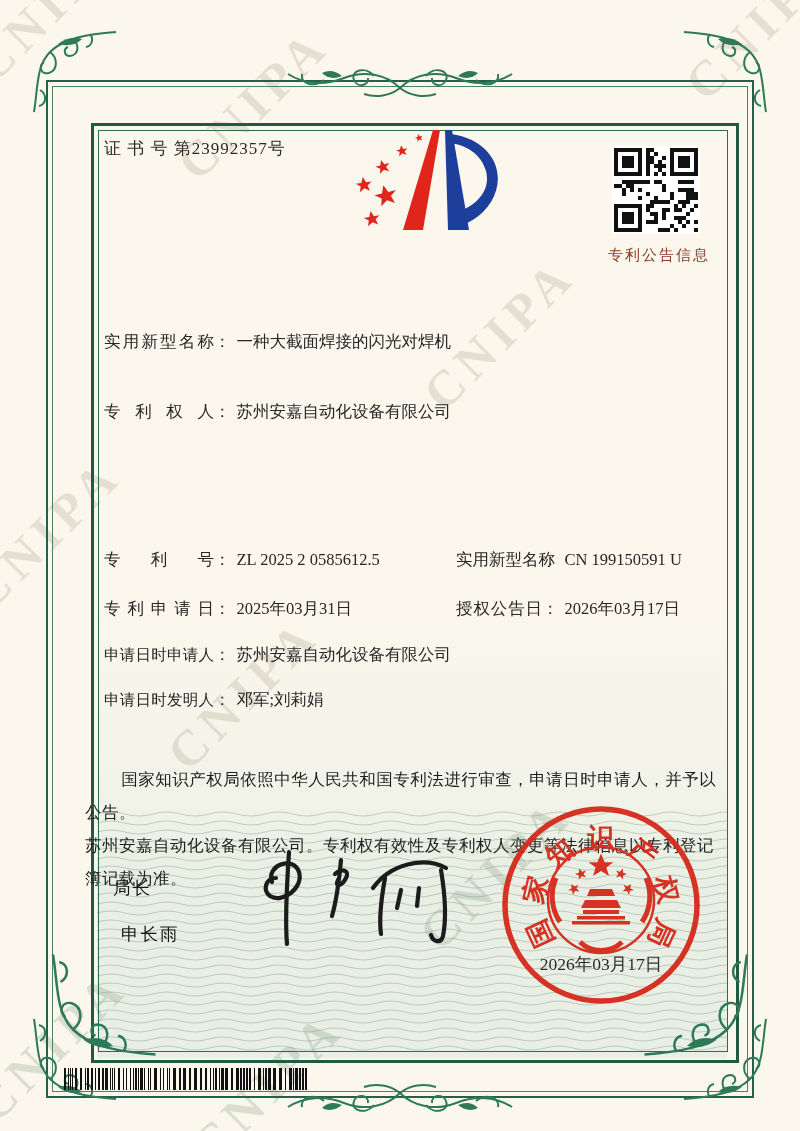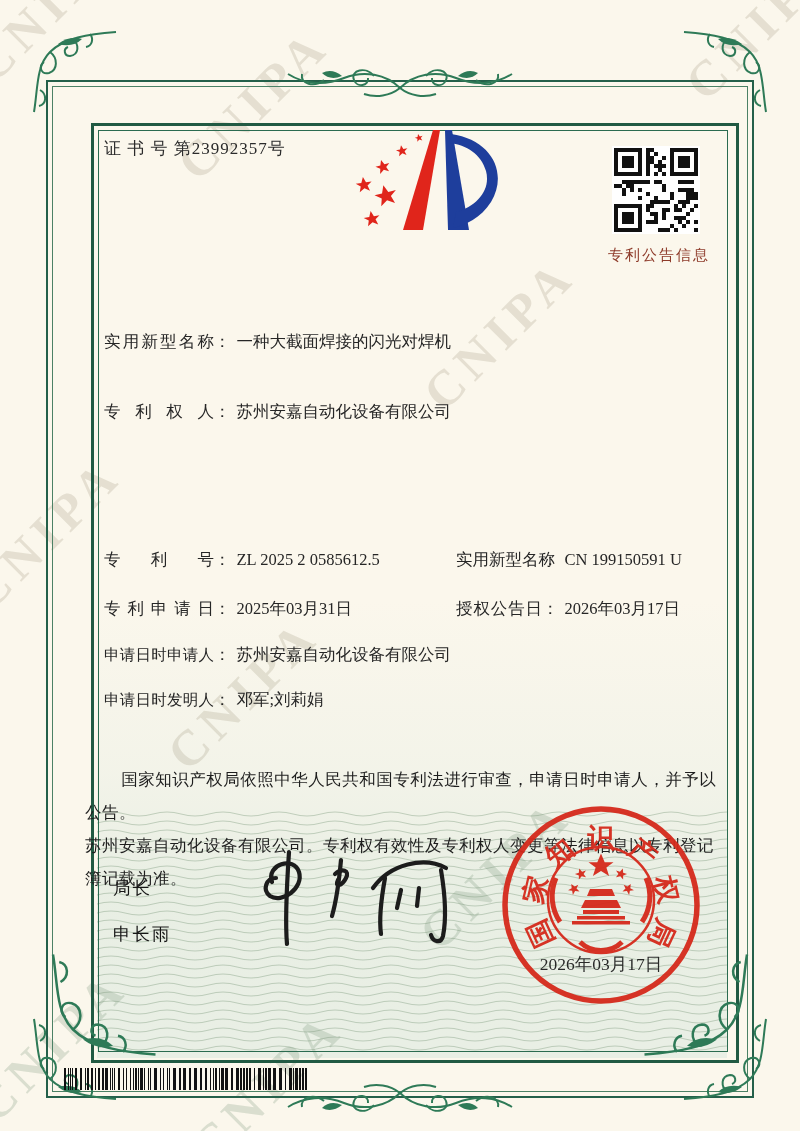--- a/index.html
+++ b/index.html
@@ -37,21 +37,21 @@
   .fval{margin-left:4px;}
   .col2{position:absolute;left:352px;top:0;white-space:nowrap;}
   .col2 .flabel{width:86px;}
   
   .body{position:absolute;left:85px;top:763px;width:638px;z-index:4;font-size:16.5px;
         line-height:33px;letter-spacing:.5px;color:#1e1e1e;}
   .body .l1{text-indent:2.2em;}
   
   .signer{position:absolute;left:113px;top:876px;z-index:5;font-family:"Liberation Sans","DejaVu Sans",sans-serif;
           font-size:17.5px;color:#161616;letter-spacing:2px;}
-  .signer .nm{margin-top:22px;}
+  .signer .nm{margin-top:22px;margin-left:8px;}
   .signature{position:absolute;left:238px;top:848px;z-index:5;}
   .seal{position:absolute;left:496px;top:800px;z-index:5;opacity:.94;}
   
   .pageno{position:absolute;left:0;right:0;top:1029px;z-index:4;text-align:center;font-size:14.5px;color:#333;}
   .barcode{position:absolute;left:64px;top:1068px;width:248px;height:22px;z-index:4;font-size:0;white-space:nowrap;overflow:hidden;}
   .barcode span{display:inline-block;height:100%;background:#111;}
 </style>
 </head>
 <body>
 

